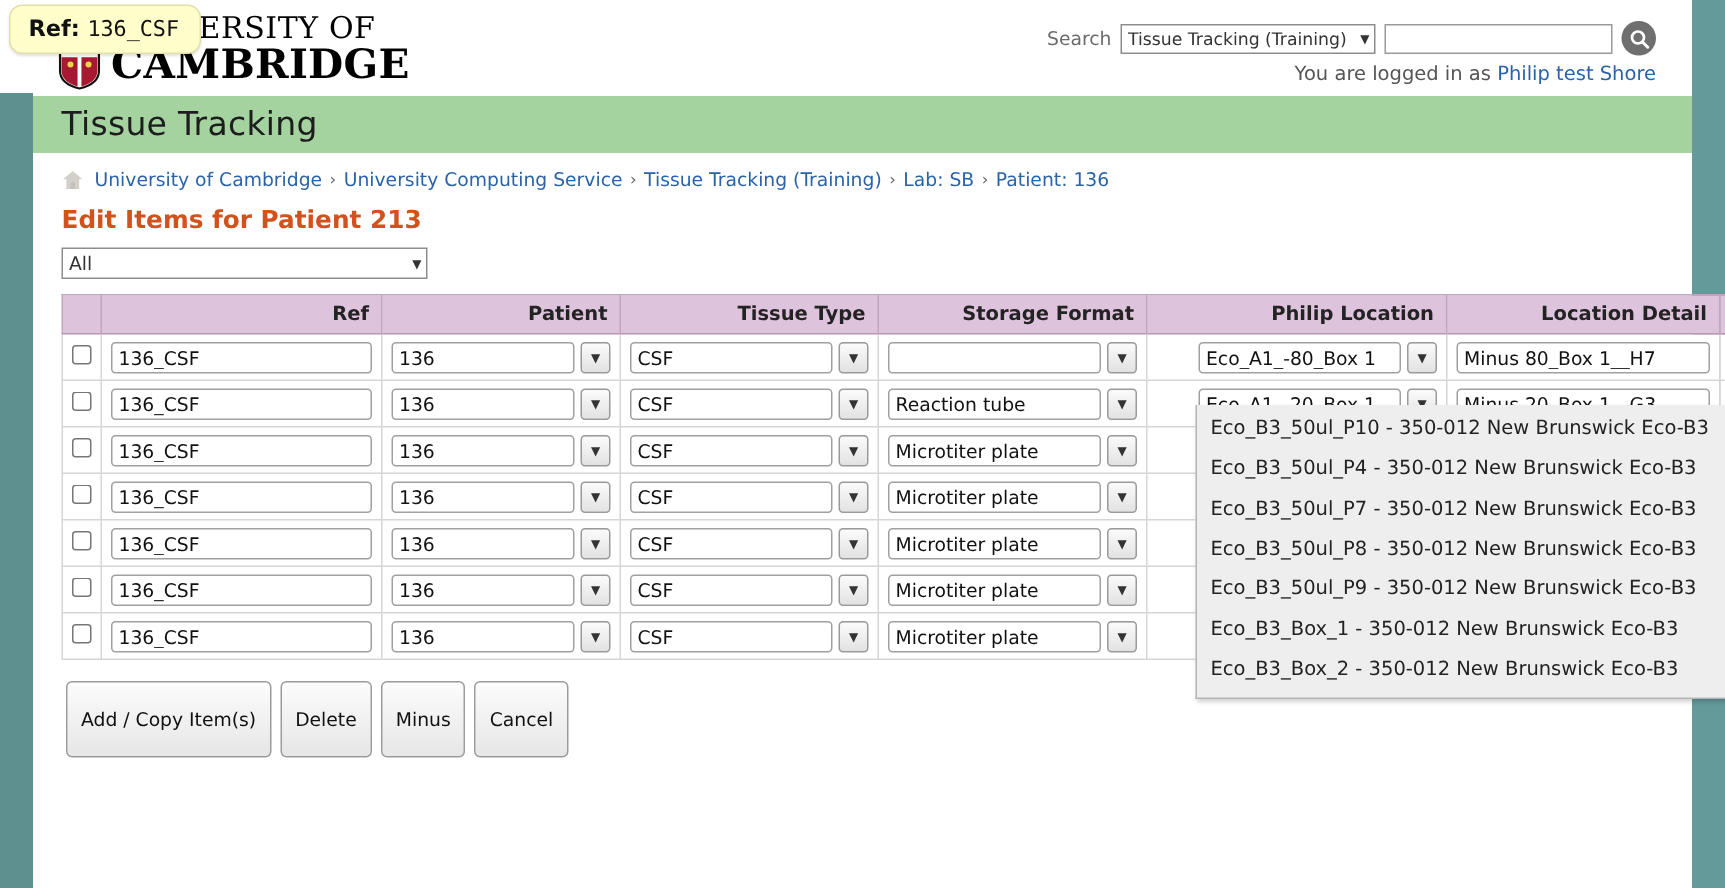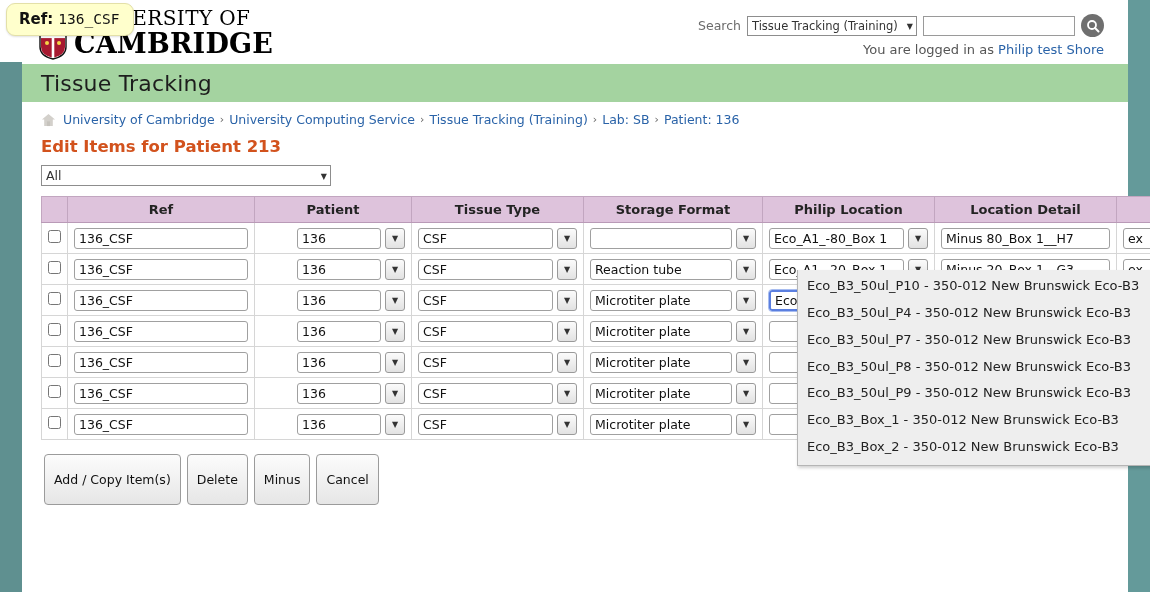--- a/index.html
+++ b/index.html
@@ -70,31 +70,31 @@
   .crumbs { display:flex; align-items:center; gap:2px; padding:10px 0 0 19px; font-size:12.5px; }
   .home-icon { width:15px; height:14px; margin-right:5px; display:inline-block; }
   .crumbs a { color:#2a63a8; text-decoration:none; }
   .crumbs .sep { color:#666; margin:0 3px; font-size:11px; }
 
   
   .page-title { color:#d2521d; font-size:16.5px; font-weight:bold; padding:10px 0 0 19px; }
 
   .project-row { display:flex; align-items:center; gap:8px; padding:9px 0 0 19px; font-size:15px; color:#333;}
   .project-select {
-    width:290px; height:21px; border:1px solid #8d8d8d; background:#fff;
+    width:244px; height:21px; border:1px solid #8d8d8d; background:#fff;
     font-size:12.5px; padding:0 18px 0 4px; appearance:none; -webkit-appearance:none;
     font-family:"DejaVu Sans","Liberation Sans",sans-serif; color:#333;
   }
 
   
   .table-wrap { padding:10px 0 0 19px; position:relative; }
   table.items { border-collapse:collapse; table-layout:fixed; }
   table.items th {
     background:#dec3dc; border:1px solid #c2a6c0; border-bottom:1px solid #b99ab7;
-    font-size:13px; font-weight:bold; color:#232323; text-align:center;
+    font-size:13px; font-weight:bold; color:#232323; text-align:right;
     padding:5px 8px; height:24px; white-space:nowrap;
   }
   table.items td {
     border:1px solid #d6d6d6; padding:4px 6px; height:31px; vertical-align:middle;
     background:#fff;
   }
   td.cb-cell { text-align:center; padding:0; }
   .row-cb { width:13px; height:13px; margin:0; }
 
   .combo { display:flex; align-items:center; gap:4px; }
@@ -115,24 +115,24 @@
   .c-cb   { width:42px; }
   .c-ref  { width:192px; }
   .c-pat  { width:148px; }
   .c-tis  { width:183px; }
   .c-fmt  { width:190px; }
   .c-loc  { width:183px; }
   .c-det  { width:175px; }
   .c-st   { width:120px; }
 
   .w-ref { width:174px; }
-  .w-pat { width:84px;margin-left:36px; }
+  .w-pat { width:122px; }
   .w-tis { width:135px; }
   .w-fmt { width:142px; }
-  .w-loc { width:135px; }
+  .w-loc { width:135px;margin-left:28px; }
   .w-det { width:169px; }
   .w-st  { width:110px; }
 
   
   .ac-menu {
     position:absolute; left:775px; top:84px; width:372px;
     background:#eeeeee; border:1px solid #b5b5b5; border-top:none;
     box-shadow:1px 2px 3px rgba(0,0,0,.18);
     z-index:40; padding:3px 0 4px 0; overflow:hidden;
   }

